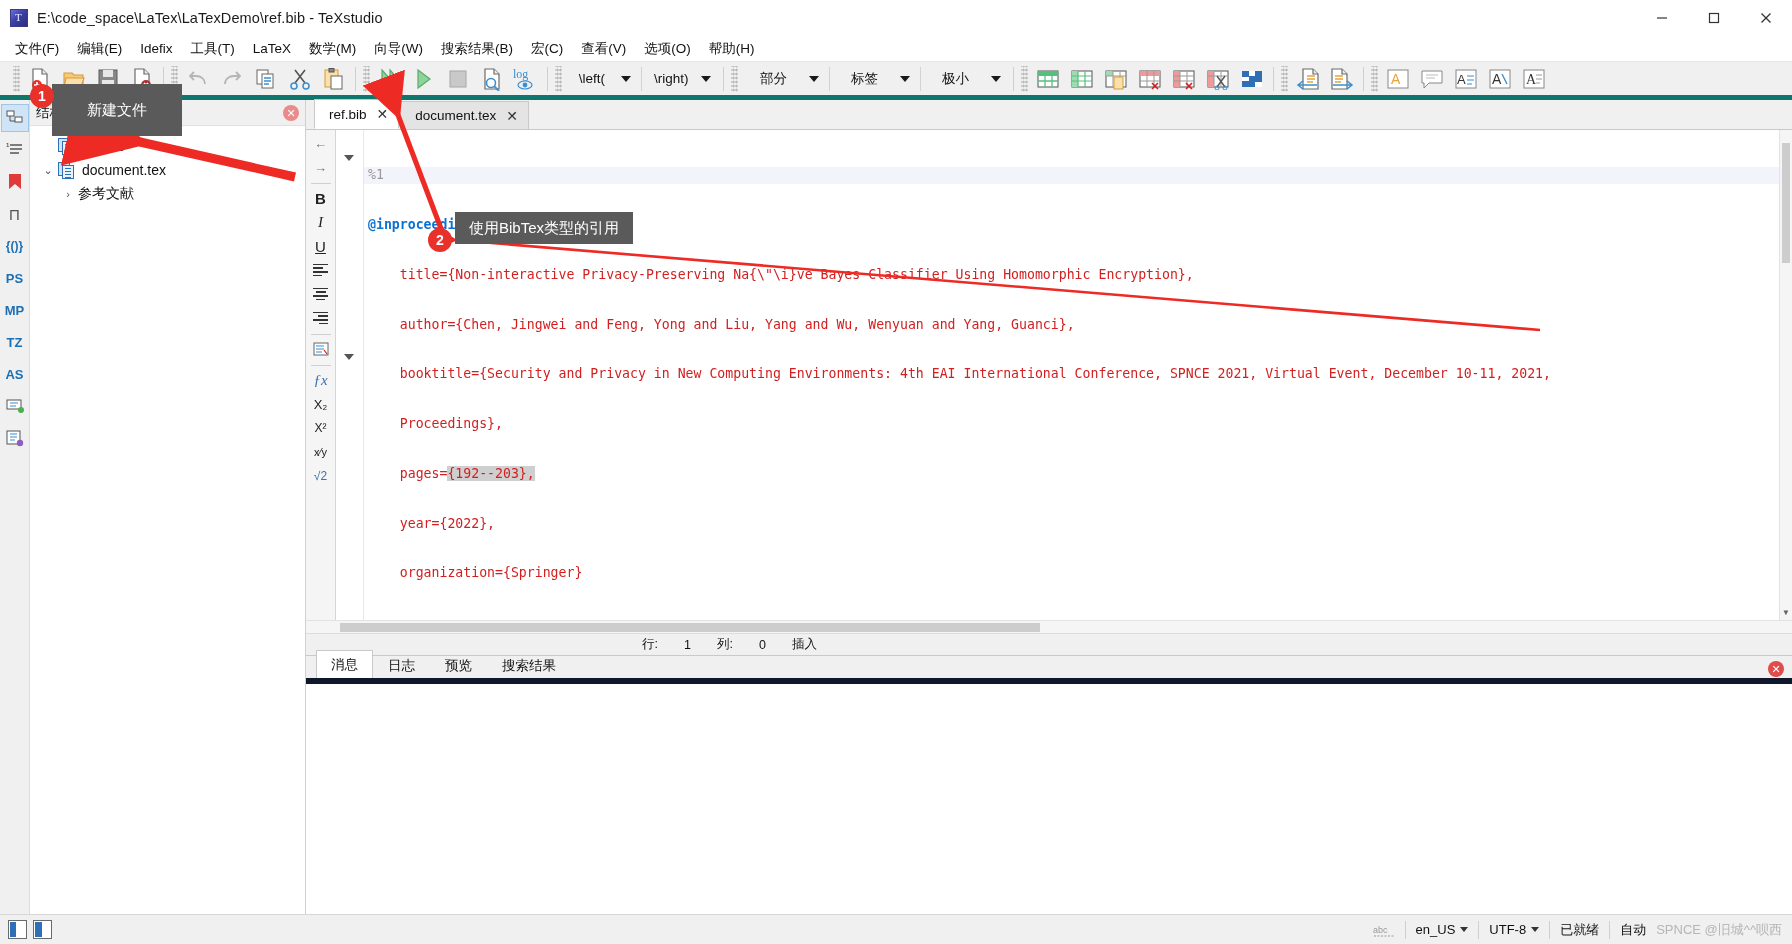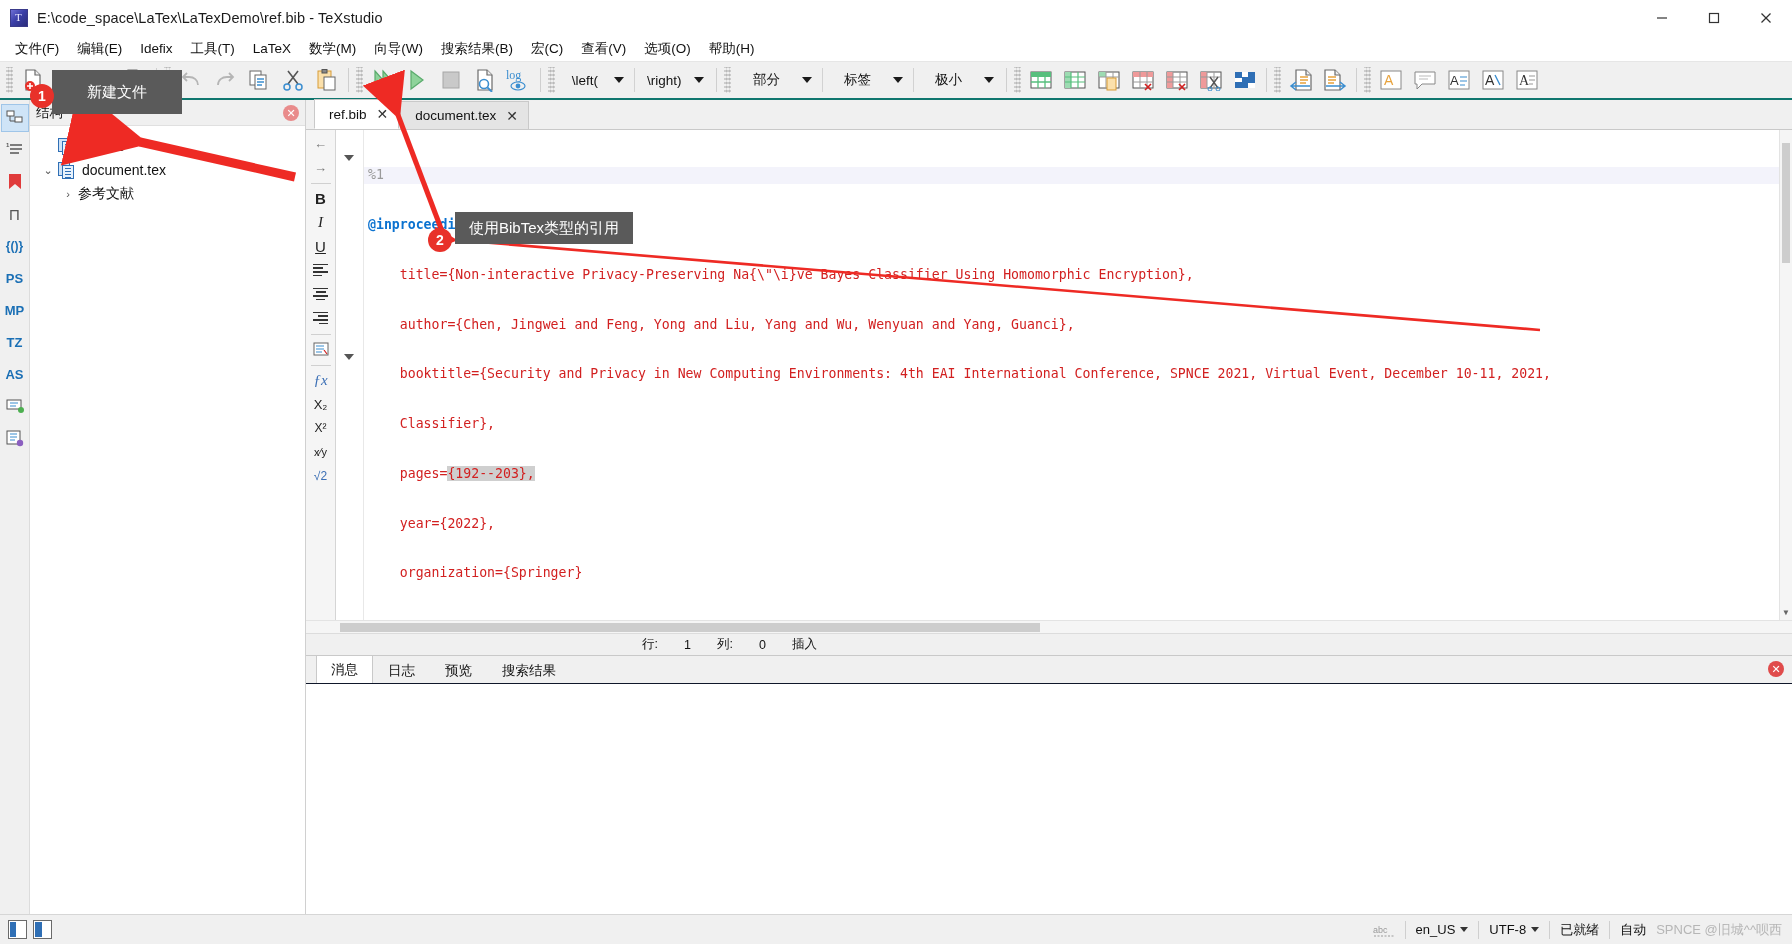--- a/index.html
+++ b/index.html
@@ -52,22 +52,22 @@
   .menu-item {
     font-size: 13.5px; color: #111;
     padding: 3px 9px; white-space: nowrap;
   }
 
   
   .toolbar {
     height: 38px; flex: 0 0 38px;
     background: #f0f0f0;
     display: flex; align-items: center;
-    border-bottom: 2px solid #0f766e;
-    padding-left: 3px;
+    border-bottom: 5px solid #0f766e;
+    padding-left: 10px;
   }
   .tb-grip {
     width: 7px; height: 26px; margin: 0 3px;
     background-image: radial-gradient(#b9b9b9 1px, transparent 1.2px);
     background-size: 3px 4px; background-position: 1px 2px;
     flex: 0 0 auto;
   }
   .tb-sep { width: 1px; height: 24px; background: #cfcfcf; margin: 0 4px; flex: 0 0 auto; }
   .tb-btn {
     width: 34px; height: 34px; display: flex; align-items: center; justify-content: center;
@@ -216,21 +216,21 @@
     display: flex; align-items: center; gap: 0px;
     font-size: 12.5px; color: #111; border-top: 1px solid #dcdcdc;
     padding-left: 336px;
   }
   .editstatus span { margin-right: 26px; }
 
   
   .msgpanel { flex: 0 0 auto; background: #ffffff; border-top: 1px solid #c9c9c9; }
   .msgtabs {
     height: 28px; background: #f0f0f0; display: flex; align-items: flex-end;
-    padding-left: 10px; border-bottom: 1px solid #0f172a; position: relative;
+    padding-left: 10px; border-bottom: 6px solid #0f172a; position: relative;
   }
   .msgtab {
     height: 26px; padding: 0 14px; font-size: 13.5px; color: #111;
     display: flex; align-items: center;
     border: 1px solid transparent; border-bottom: none;
   }
   .msgtab.active { background: #ffffff; border-color: #c9c9c9; height: 28px;}
   .msg-close {
     position: absolute; right: 8px; top: 5px;
     width: 16px; height: 16px; border-radius: 50%;
@@ -712,21 +712,21 @@
           <div class="fold-tri" style="top:25px"></div>
           <div class="fold-tri" style="top:224px"></div>
         </div>
 
         <div class="code">
           <div class="line cur"><span class="cm">%1</span></div>
           <div class="line"><span class="kw">@inproceedings</span><span class="pl">{chen2022non,</span></div>
           <div class="line"><span class="st">    title={Non-interactive Privacy-Preserving Na{\"\i}ve Bayes Classifier Using Homomorphic Encryption},</span></div>
           <div class="line"><span class="st">    author={Chen, Jingwei and Feng, Yong and Liu, Yang and Wu, Wenyuan and Yang, Guanci},</span></div>
           <div class="line"><span class="st">    booktitle={Security and Privacy in New Computing Environments: 4th EAI International Conference, SPNCE 2021, Virtual Event, December 10-11, 2021,</span></div>
-          <div class="line"><span class="st">    Classifier},</span></div>
+          <div class="line"><span class="st">    Proceedings},</span></div>
           <div class="line"><span class="st">    pages=</span><span class="st sel-pages">{192--203},</span></div>
           <div class="line"><span class="st">    year={2022},</span></div>
           <div class="line"><span class="st">    organization={Springer}</span></div>
           <div class="line"><span></span></div>
           
           
           
           
           
           
@@ -810,19 +810,19 @@
       </marker>
     </defs>
 
     <path d="M 295,177 L 140,142" stroke="#ee2a24" stroke-width="9" fill="none" marker-end="url(#ah)"></path>
 
     <path d="M 1540,330 L 455,240" stroke="#ee2a24" stroke-width="2.6" fill="none" marker-end="url(#ah)"></path>
 
     <path d="M 448,247 L 398,115" stroke="#ee2a24" stroke-width="5" fill="none" marker-end="url(#ah)"></path>
   </svg>
 
-  <div class="tooltip" style="left:52px; top:70px; width:130px; height:44px;">新建文件</div>
+  <div class="tooltip" style="left:52px; top:84px; width:130px; height:52px;">新建文件</div>
   <div class="badge" style="left:30px; top:84px;">1</div>
 
   <div class="tooltip" style="left:455px; top:212px; height:32px;">使用BibTex类型的引用</div>
   <div class="badge" style="left:428px; top:228px;">2</div>
 
 </div>
 
 </body></html>

